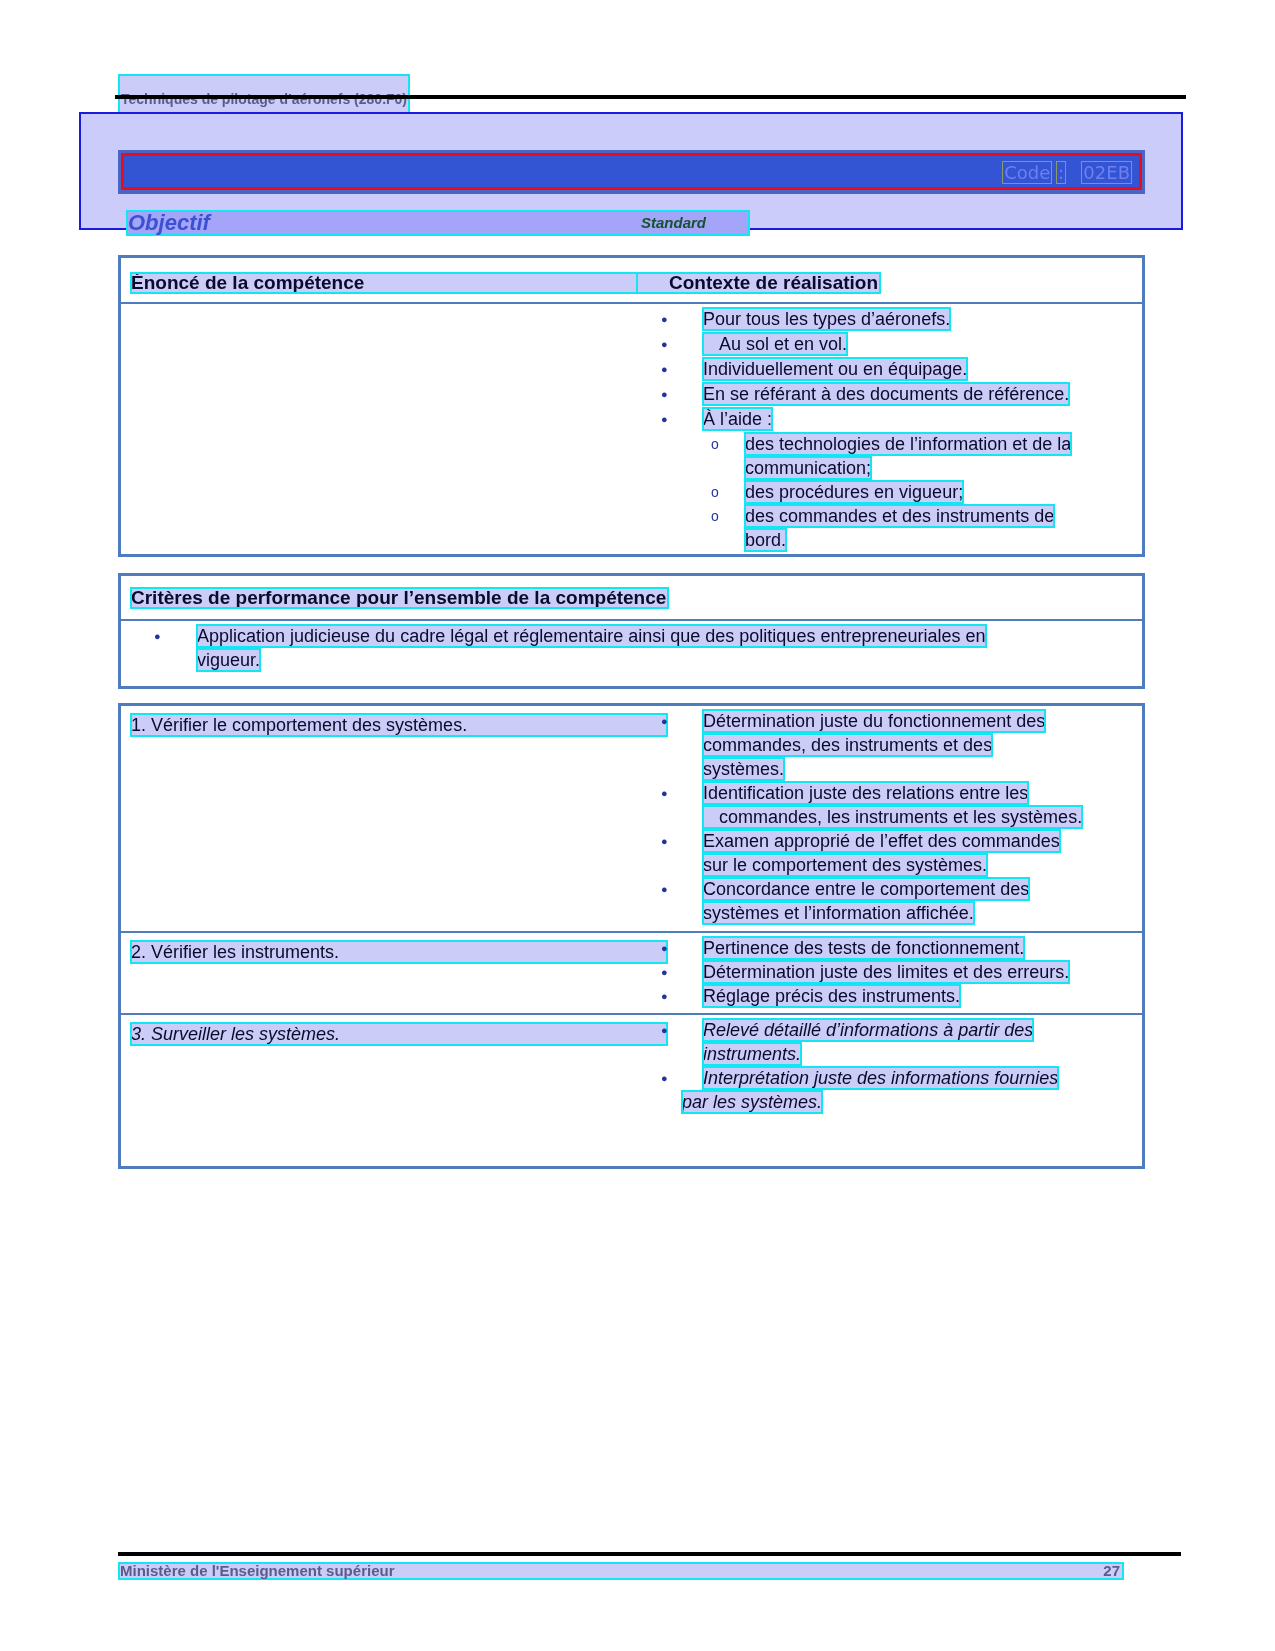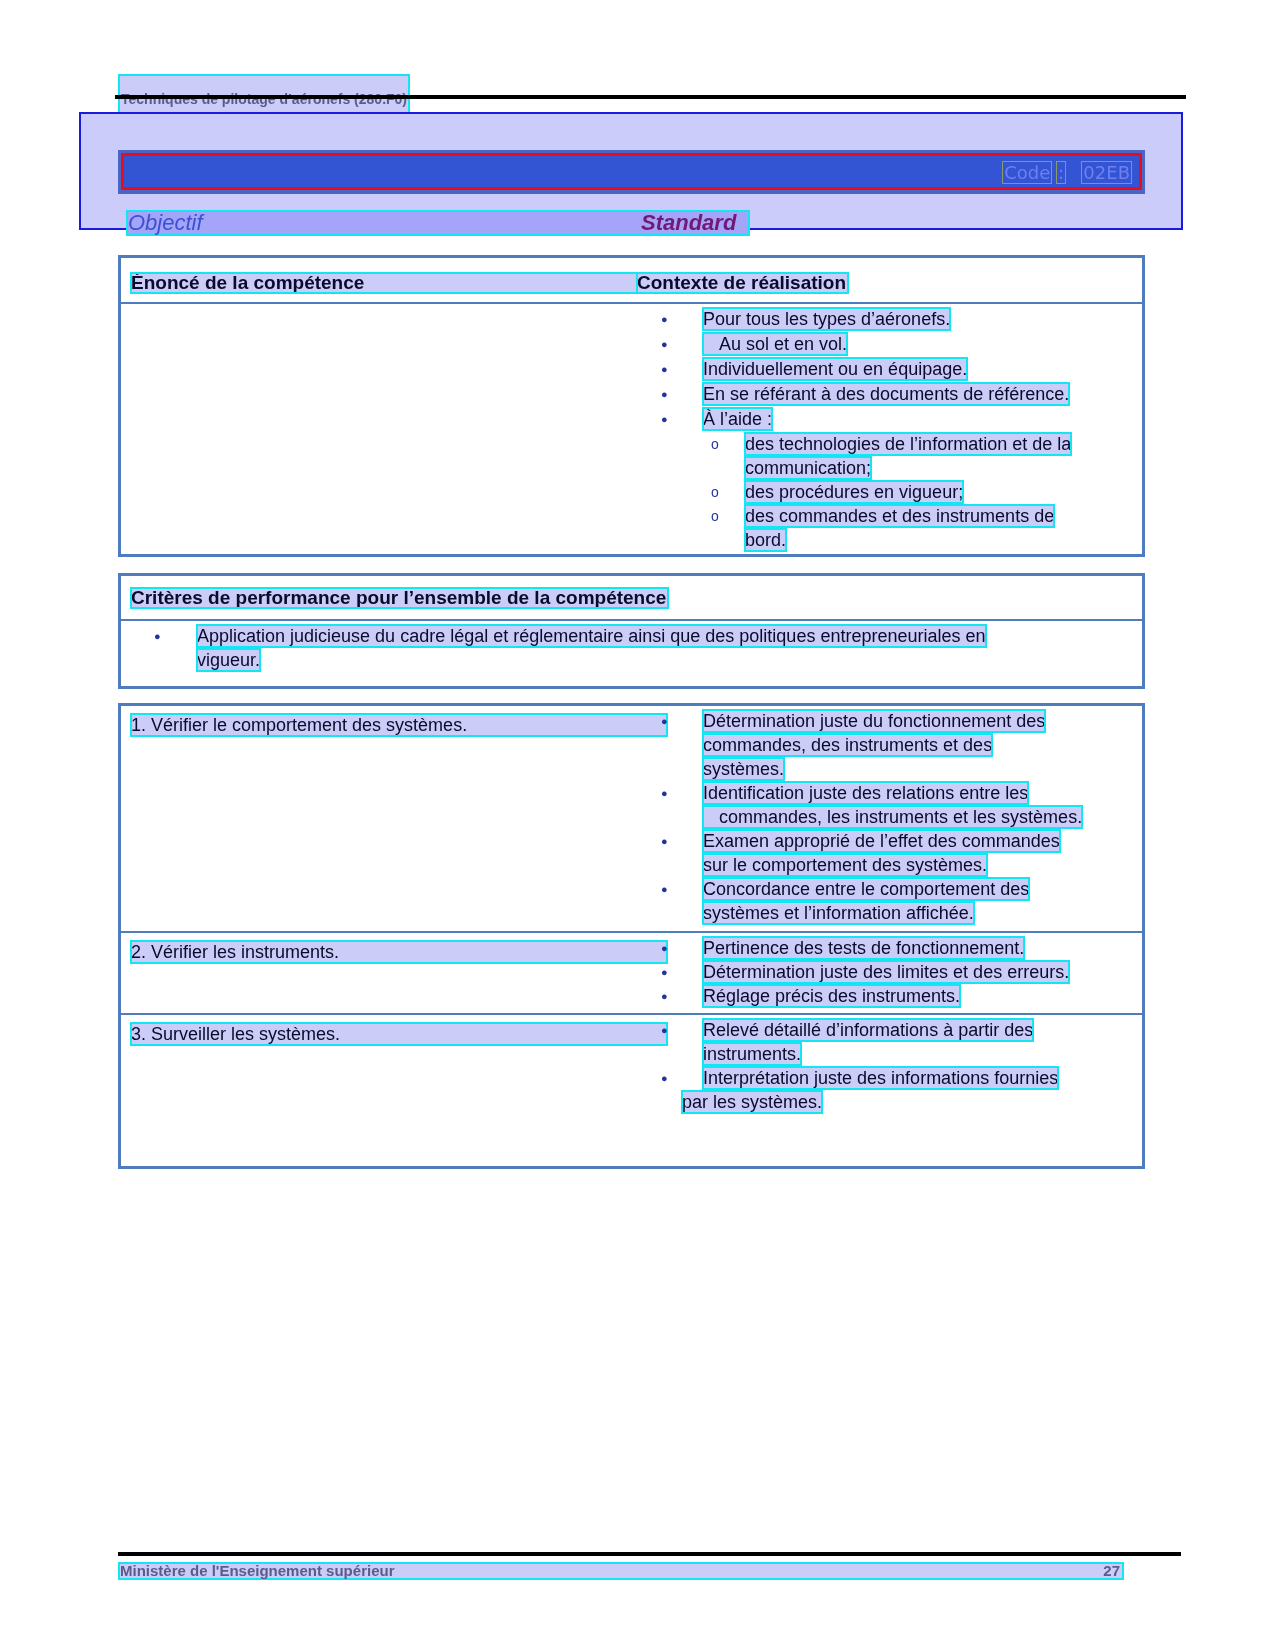--- a/index.html
+++ b/index.html
@@ -10,22 +10,22 @@
   #hdr-title { position:absolute; left:119px; top:75px; font-size:14px; font-weight:bold; color:#5a5a8c; padding:16px 2px; line-height:16px; }
   #hdr-rule  { position:absolute; left:115px; top:95px; width:1071px; height:4px; background:#000; }
 
   #banner { position:absolute; left:79px; top:112px; width:1104px; height:118px; background:#ccccfa; border:2px solid #1a1ae0; box-sizing:border-box; }
   #code-bar-outer { position:absolute; left:118px; top:150px; width:1027px; height:44px; background:#4867c4; }
   #code-bar { position:absolute; left:121px; top:153px; width:1021px; height:37px; background:#3355d4; border:3px solid #ee0a1a; box-sizing:border-box; }
   #code-text { position:absolute; right:8px; top:6px; font-size:18px; color:#6f7ff0; font-family:"DejaVu Sans", sans-serif; }
   #code-text span { outline:1px solid #8a9a6a; padding:0 1px; }
   #code-sep { outline:1px solid #8a9a6a; }
   #obj-row { position:absolute; left:128px; top:212px; width:620px; height:22px; background:#a4a4f8; outline:2px solid #12e6f2; }
-  #obj-label { position:absolute; left:0; top:0; font-size:22px; font-weight:normal; font-style:italic; color:#3a52d2; line-height:22px; }
-  #std-label { position:absolute; left:513px; top:0; font-size:22px; font-weight:bold; font-style:italic; color:#701a75; line-height:22px; }
+  #obj-label { position:absolute; left:0; top:0; font-size:22px; font-weight:bold; font-style:italic; color:#3a52d2; line-height:22px; }
+  #std-label { position:absolute; left:513px; top:0; font-size:15px; font-weight:bold; font-style:italic; color:#14532d; line-height:22px; }
 
   .box { position:absolute; left:118px; width:1027px; border:3px solid #4f7cbc; box-sizing:border-box; background:#fff; }
   .box .hrow { position:relative; border-bottom:2px solid #4f7cbc; }
   .h { position:absolute; font-size:19px; font-weight:bold; line-height:20px; padding-right:2px; }
   .t { position:absolute; font-size:18px; line-height:22px; white-space:nowrap; }
   .bul { position:absolute; font-size:11px; color:#24349e; line-height:22px; }
   .sub { position:absolute; font-size:14px; color:#24349e; line-height:22px; }
 
   #footer-rule { position:absolute; left:118px; top:1552px; width:1063px; height:4px; background:#000; }
   #footer { position:absolute; left:119px; top:1563px; width:1004px; height:16px; font-size:15px; font-weight:bold; color:#5a5a8c; line-height:16px; }
@@ -49,21 +49,21 @@
   </div>
 </div>
 <div id="obj-row">
   <span id="obj-label">Objectif</span>
   <span id="std-label">Standard</span>
 </div>
 
 <div class="box" id="box1" style="top:255px;height:302px;">
   <div class="hrow" style="height:44px;">
     <span class="h hl" style="left:10px;top:15px;width:506px;">Énoncé de la compétence</span>
-    <span class="h hl" style="left:516px;top:15px;">Contexte de réalisation</span>
+    <span class="h hl" style="left:516px;top:15px;padding-left:32px;">Contexte de réalisation</span>
   </div>
   <div id="box1-body" style="position:relative;height:250px;">
   <span class="bul" style="left: 540px; top: 4px;">●</span>
       <span class="t hl" style="left: 582px; top: 4px;">Pour tous les types d’aéronefs.</span>
       <span class="bul" style="left: 540px; top: 29px;">●</span>
       <span class="t hl" style="left: 582px; top: 29px; padding-left: 16px;">Au sol et en vol.</span>
       <span class="bul" style="left: 540px; top: 54px;">●</span>
       <span class="t hl" style="left: 582px; top: 54px;">Individuellement ou en équipage.</span>
       <span class="bul" style="left: 540px; top: 79px;">●</span>
       <span class="t hl" style="left: 582px; top: 79px;">En se référant à des documents de référence.</span>
@@ -111,21 +111,21 @@
       </div>
       <div style="position: relative; height: 80px; border-top: 2px solid rgb(79, 124, 188);">
         <span class="t hl" style="left: 10px; top: 8px; width: 536px;">2.  Vérifier les instruments.</span>
         <span class="bul" style="left: 540px; top: 4px;">●</span>
         <span class="t hl" style="left: 582px; top: 4px;">Pertinence des tests de fonctionnement.</span>
         <span class="bul" style="left: 540px; top: 28px;">●</span>
         <span class="t hl" style="left: 582px; top: 28px;">Détermination juste des limites et des erreurs.</span>
         <span class="bul" style="left: 540px; top: 52px;">●</span>
         <span class="t hl" style="left: 582px; top: 52px;">Réglage précis des instruments.</span>
       </div>
-      <div style="position: relative; height: 102px; border-top: 2px solid rgb(79, 124, 188);">
+      <div style="position: relative; height: 102px; border-top: 2px solid rgb(79, 124, 188); font-style: italic;">
         <span class="t hl" style="left: 10px; top: 8px; width: 536px;">3.  Surveiller les systèmes.</span>
         <span class="bul" style="left: 540px; top: 4px;">●</span>
         <span class="t hl" style="left: 582px; top: 4px;">Relevé détaillé d’informations à partir des</span>
         <span class="t hl" style="left: 582px; top: 28px;">instruments.</span>
         <span class="bul" style="left: 540px; top: 52px;">●</span>
         <span class="t hl" style="left: 582px; top: 52px;">Interprétation juste des informations fournies</span>
         <span class="t hl" style="left: 561px; top: 76px;">par les systèmes.</span>
       </div>
     </div>
 </div>

